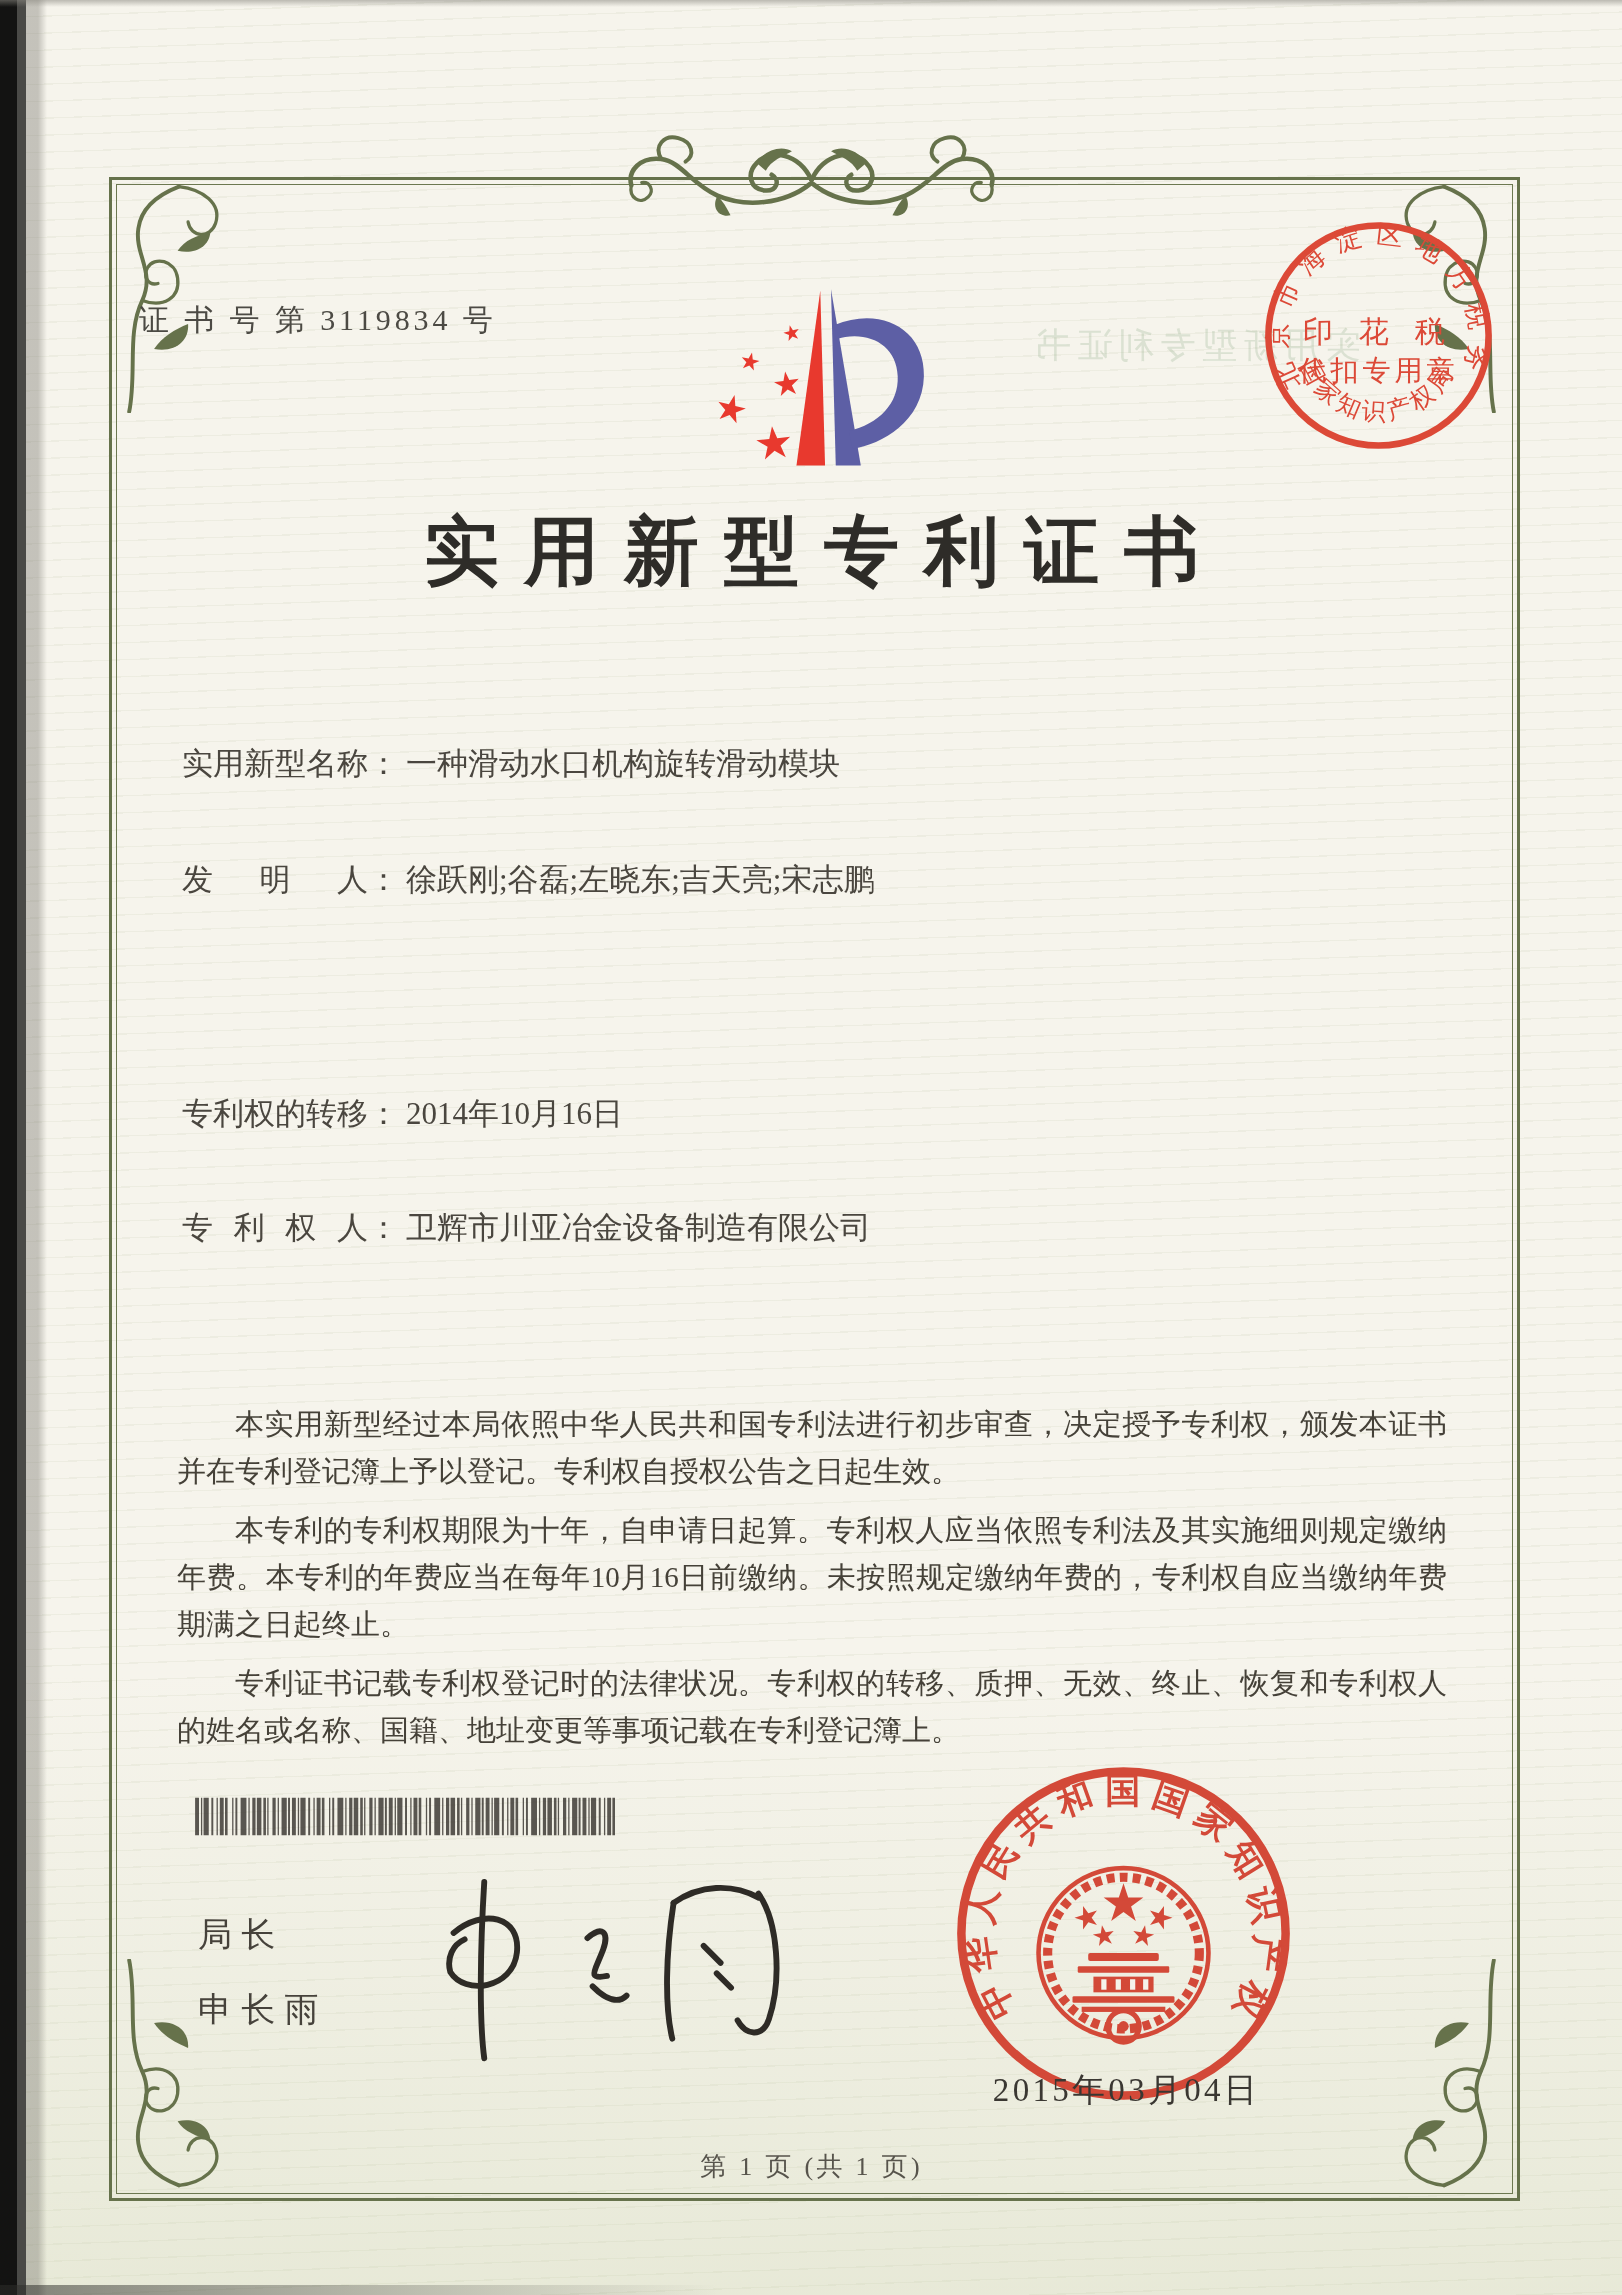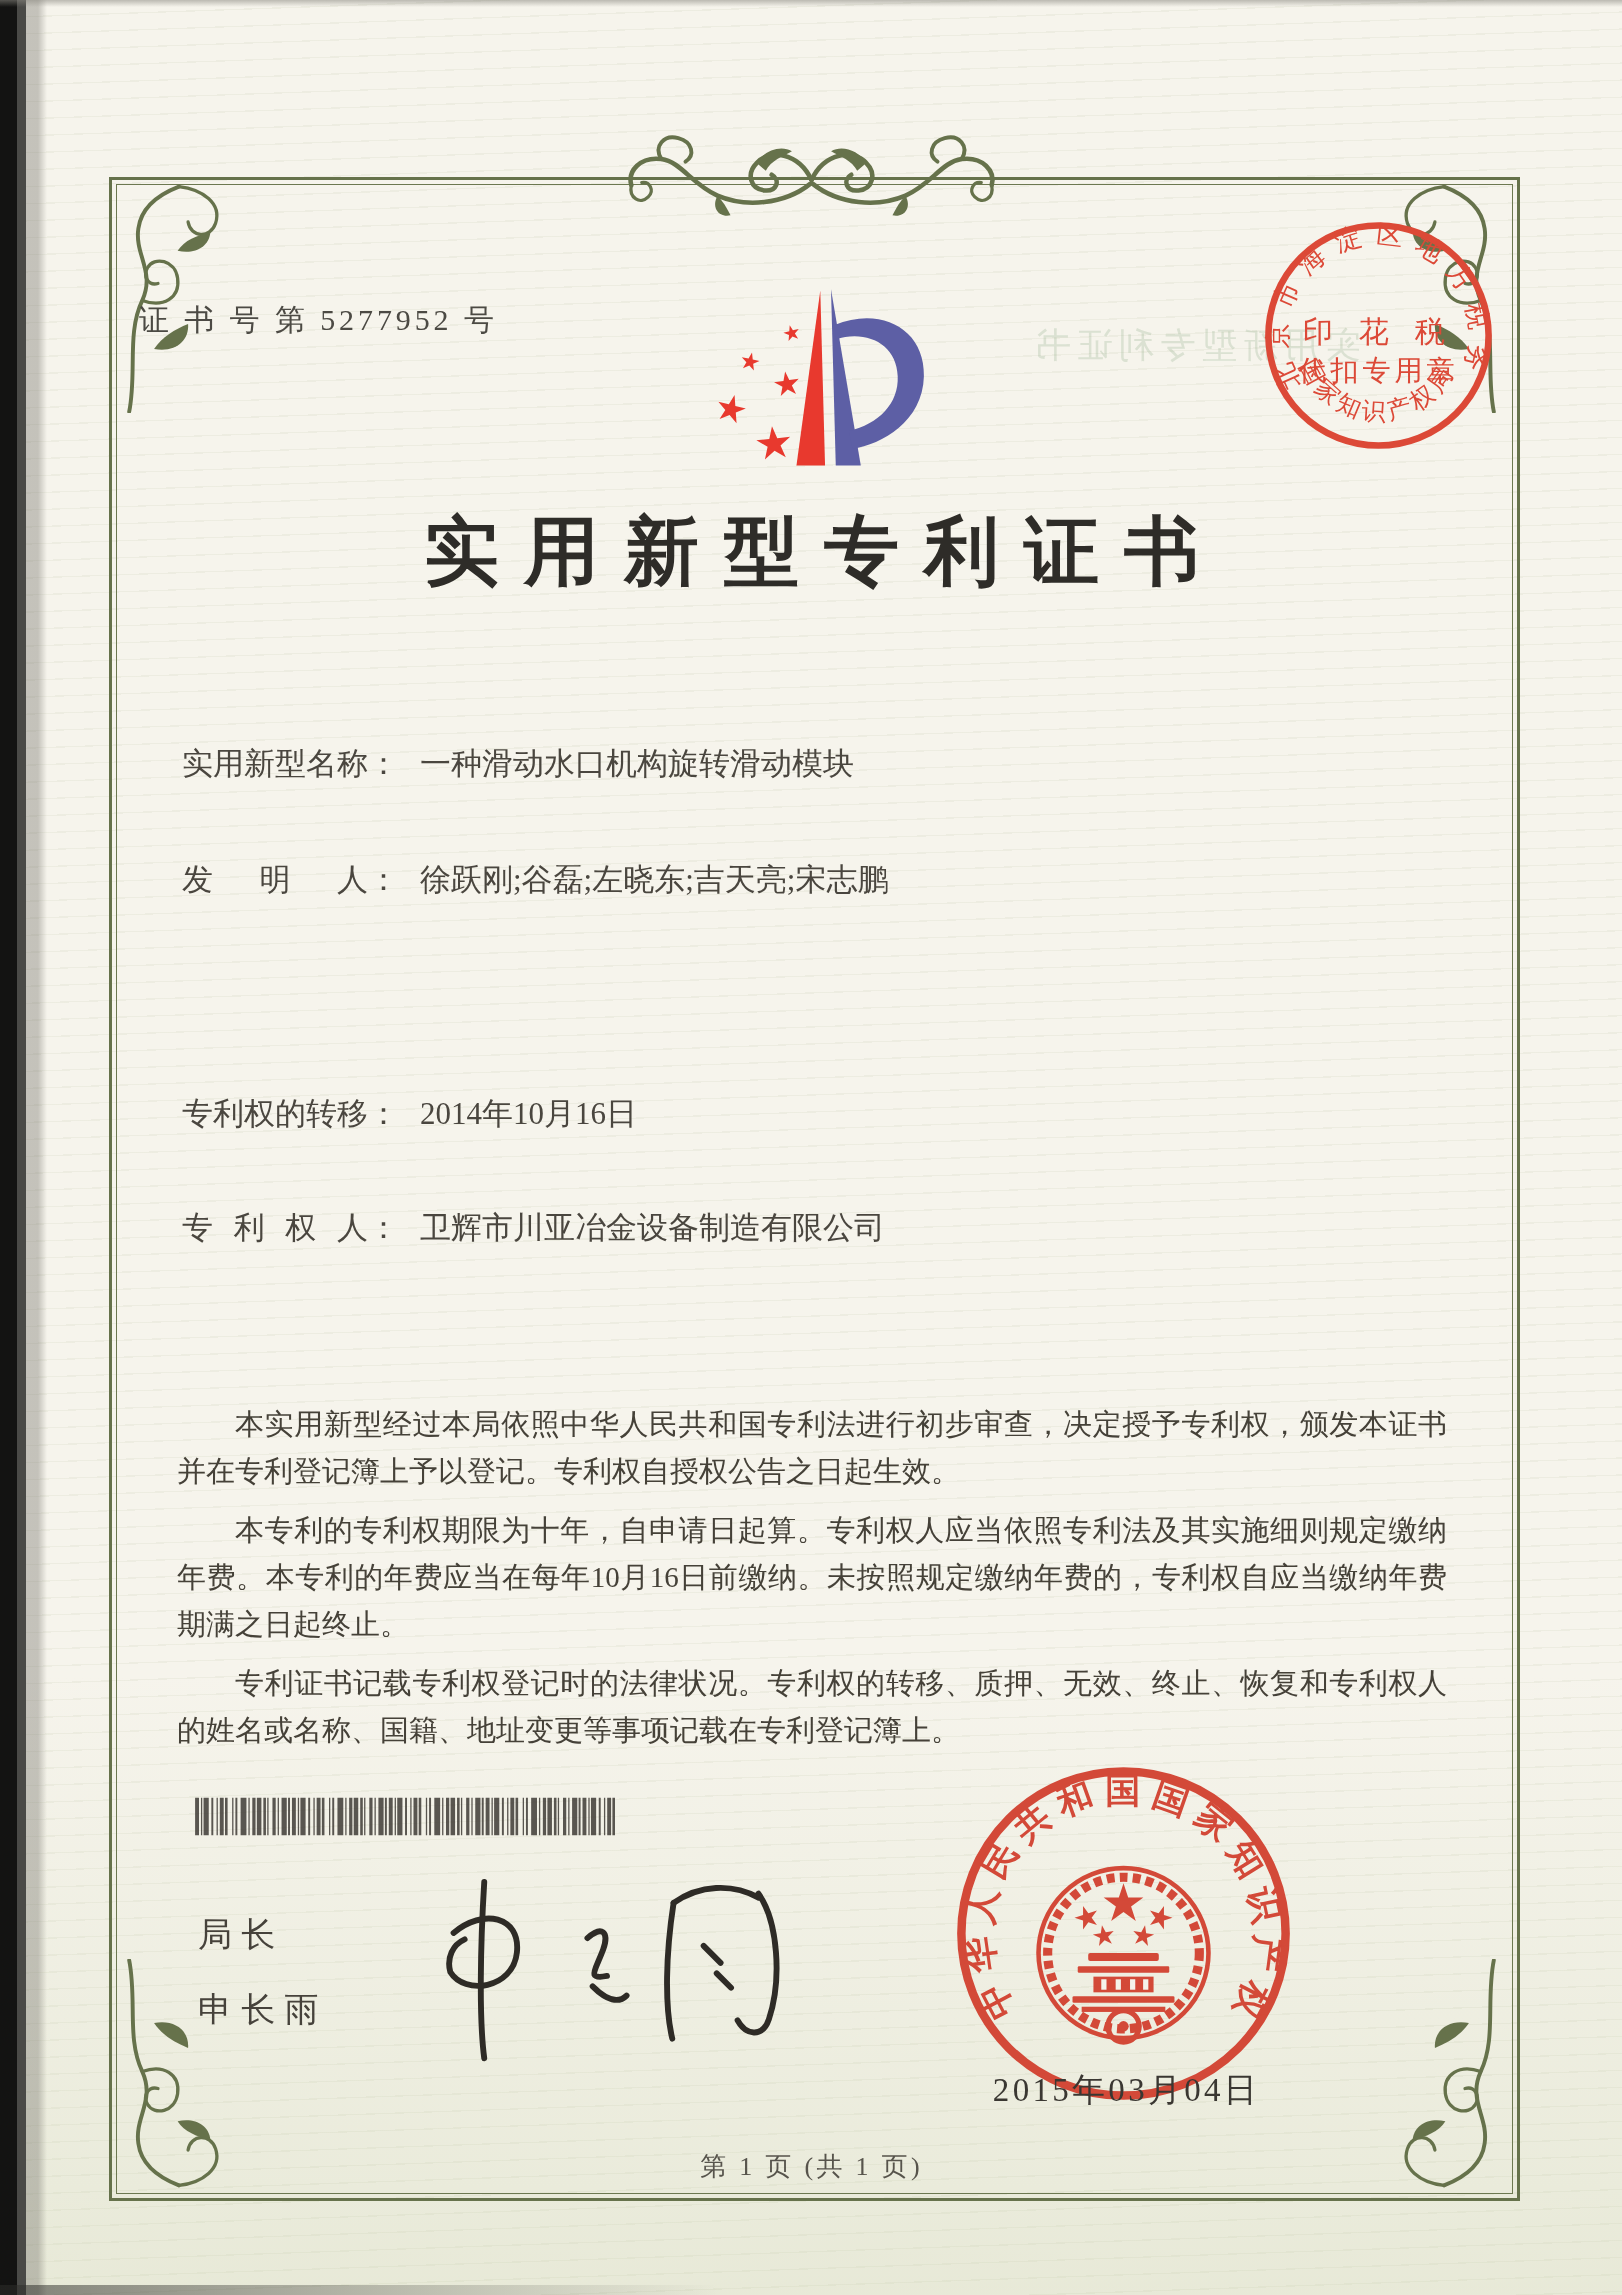--- a/index.html
+++ b/index.html
@@ -26,21 +26,21 @@
   .certno{position:absolute;left:139px;top:300px;font-size:30px;letter-spacing:3.9px;color:#4c4a44;z-index:3;}
   .logo{position:absolute;left:675px;top:267px;z-index:3;}
   .taxstamp{position:absolute;left:1254px;top:211px;z-index:4;}
   .ghost{position:absolute;left:942px;top:322px;width:419px;font-size:35px;letter-spacing:6.5px;
     color:rgba(124,158,120,.22);transform:scaleX(-1);z-index:2;}
   .title{position:absolute;left:109px;top:502px;width:1405px;text-align:center;font-size:75px;font-weight:bold;
     letter-spacing:25px;text-indent:25px;color:#2e2c28;z-index:3;}
   
   .field{position:absolute;left:182px;font-size:31px;color:#4a463f;white-space:nowrap;z-index:3;}
   .flabel{display:inline-block;width:186px;text-align:justify;text-align-last:justify;vertical-align:bottom;}
-  .fvalue{margin-left:21px;text-align:center;}
+  .fvalue{margin-left:7px;text-align:center;}
   
   .body{position:absolute;left:165px;top:1389px;width:1294px;z-index:3;}
   .body p{margin:12px;font-size:29px;line-height:47px;text-align:justify;text-indent:58px;color:#454138;}
   
   .barcode{position:absolute;left:191px;top:1797px;z-index:3;opacity:.85;}
   .director{position:absolute;left:198px;top:1912px;font-size:34px;letter-spacing:9.2px;color:#46423b;z-index:3;}
   .director div{margin:0 0 29px 0;}
   .sig{position:absolute;left:391px;top:1848px;z-index:4;}
   .seal{position:absolute;left:947px;top:1757px;z-index:3;opacity:.94;}
   .sealdate{position:absolute;left:950px;top:2068px;width:353px;text-align:center;font-size:33px;
@@ -83,21 +83,21 @@
   <svg class="orn" style="left:116px;top:184px;" width="118" height="229" viewBox="0 0 180 350">
     <use href="#flr" transform="translate(0,350) scale(1,-1)"></use>
   </svg>
   <svg class="orn" style="left:1389px;top:1959px;" width="118" height="229" viewBox="0 0 180 350">
     <use href="#flr" transform="translate(180,0) scale(-1,1)"></use>
   </svg>
   <svg class="orn" style="left:1389px;top:184px;" width="118" height="229" viewBox="0 0 180 350">
     <use href="#flr" transform="translate(180,350) scale(-1,-1)"></use>
   </svg>
 
-  <div class="certno">证 书 号 第 5277952 号</div>
+  <div class="certno">证 书 号 第 3119834 号</div>
 
   <div class="ghost">实用新型专利证书</div>
 
   <svg class="logo" width="262" height="216" viewBox="0 0 440 360">
     <defs>
       <polygon id="star" points="0,-10 2.24,-3.09 9.51,-3.09 3.63,1.18 5.88,8.09 0,3.82 -5.88,8.09 -3.63,1.18 -9.51,-3.09 -2.24,-3.09"></polygon>
     </defs>
     <polygon points="244,38 204,332 252,332" fill="#e8392e"></polygon>
     <polygon points="262,36 270,332 312,332" fill="#5d5fa5"></polygon>
     <path d="M 268,96 C 345,64 420,102 418,182 C 416,258 348,296 298,304 L 292,274 C 342,262 376,228 374,182 C 372,128 322,104 270,120 Z" fill="#5d5fa5"></path>

